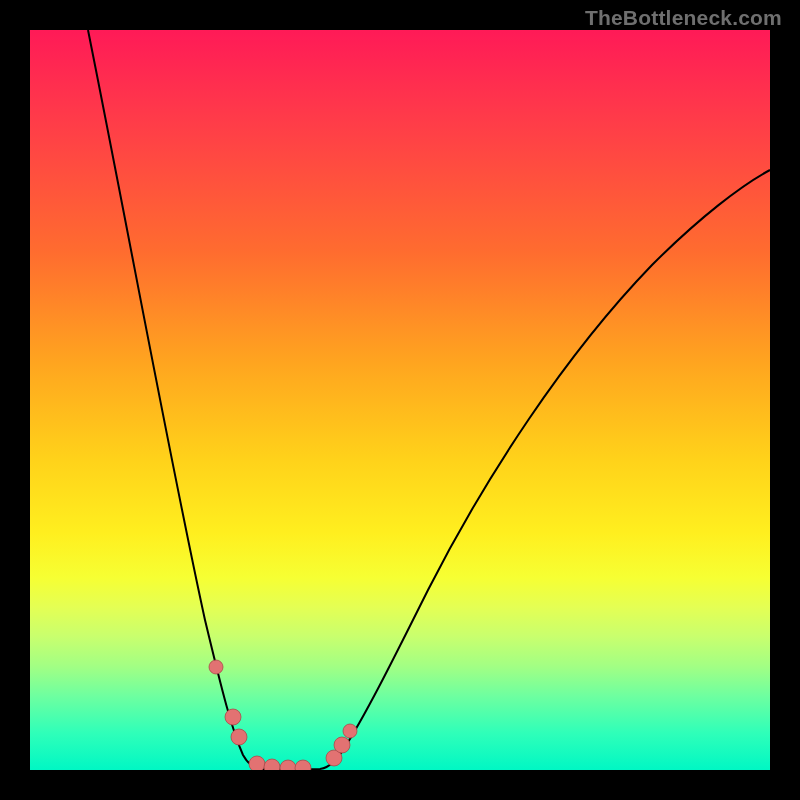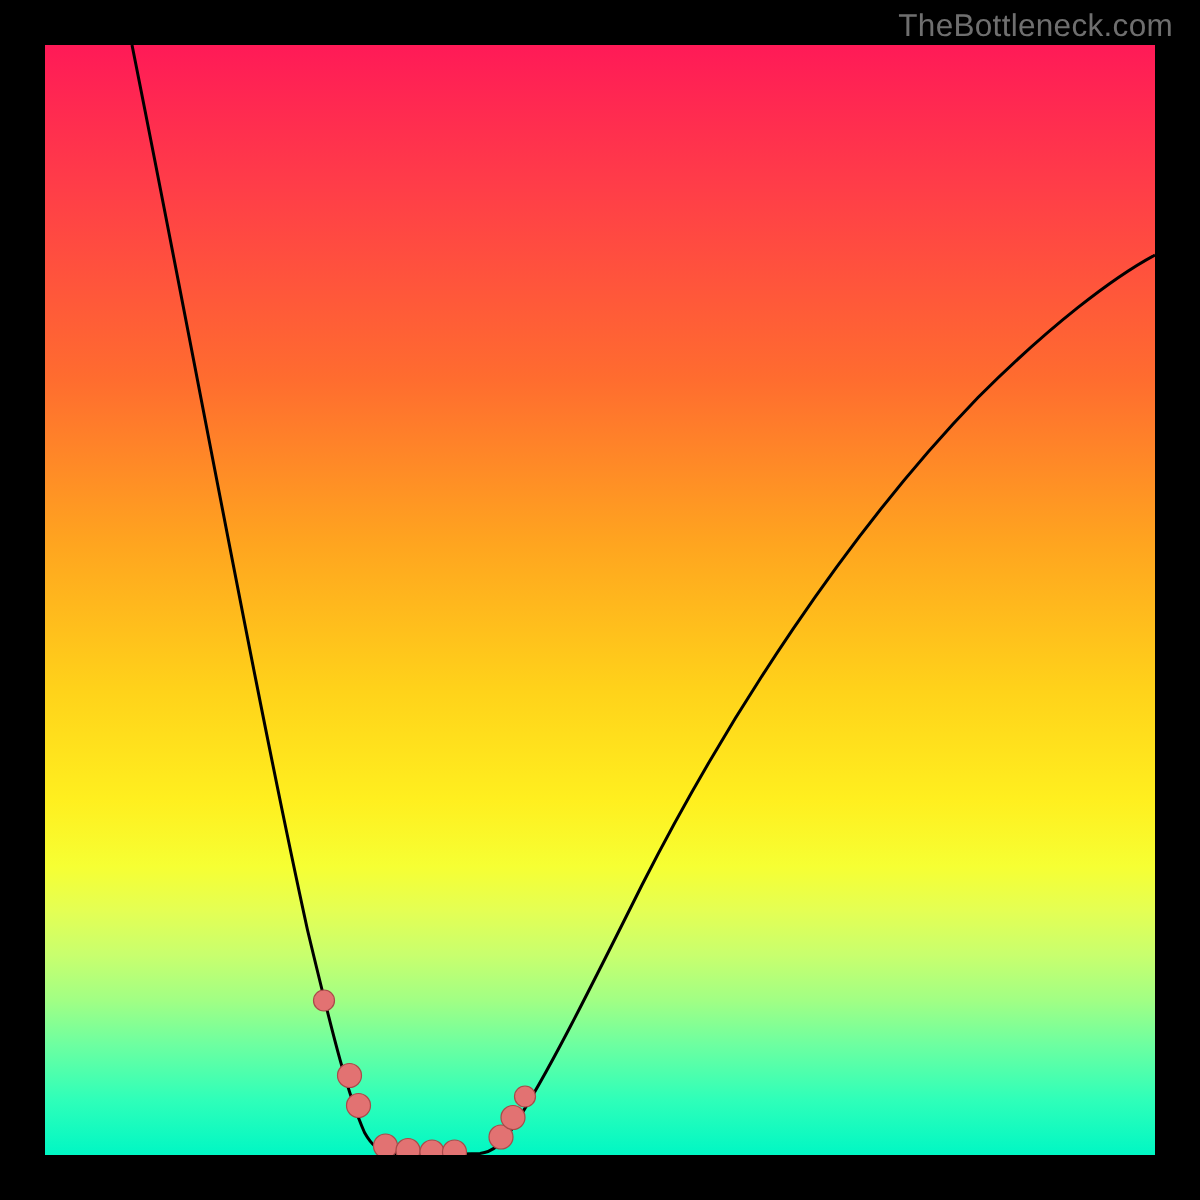--- a/index.html
+++ b/index.html
@@ -42,21 +42,21 @@
       #2fffb9 95%,
       #00f7c4 100%
     );
   }
   .watermark {
     position: absolute;
     top: 6px;
     right: 18px;
     color: #6f6f6f;
     font-size: 21px;
-    font-weight: 400;
+    font-weight: 700;
     letter-spacing: 0.2px;
     user-select: none;
   }
   svg.curve-layer {
     position: absolute;
     top: 0;
     left: 0;
     width: 740px;
     height: 740px;
   }

